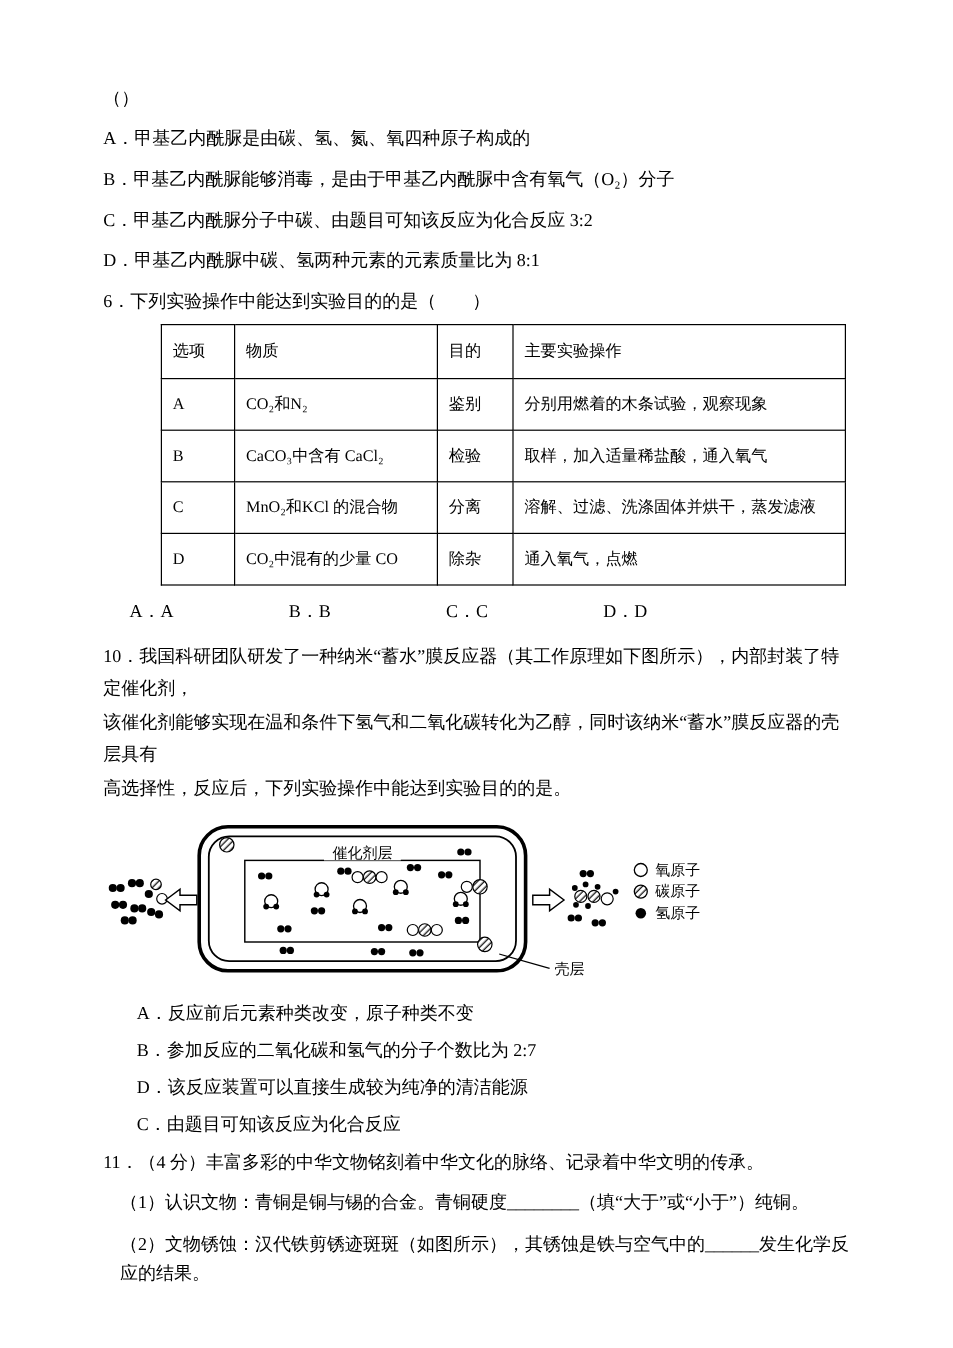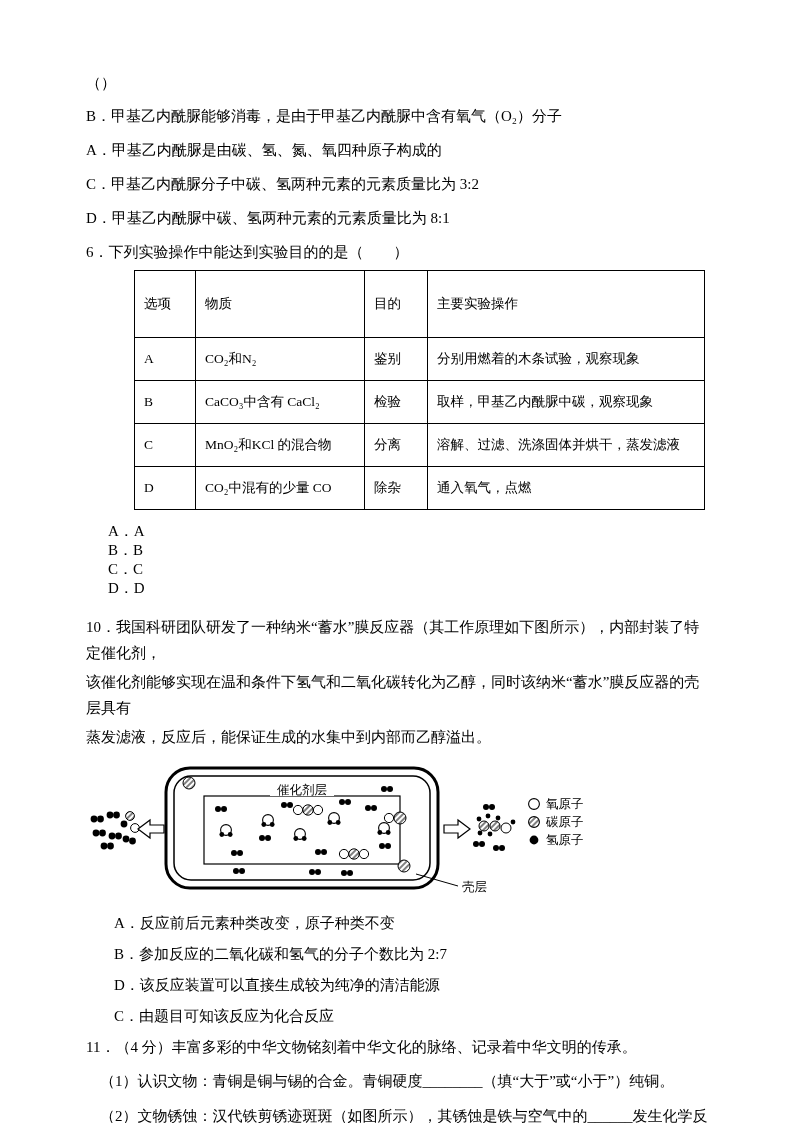--- a/index.html
+++ b/index.html
@@ -15,44 +15,44 @@
   .l{line-height:23px;margin-bottom:10px;}
   .opt8{line-height:23px;margin-bottom:11px;}
   .stem{margin-top:4px;margin-bottom:6px;}
   table.q9{border-collapse:collapse;margin:6px 0 12px 48px;font-size:13.5px;}
   table.q9 td{
     border:1px solid #000;
     padding:12px 9px;
     text-align:left;vertical-align:middle;
     font-weight:normal;
   }
-  table.q9 tr.hdr td{padding:24px 9px;}
+  table.q9 tr.hdr td{padding:13px 9px;}
   td.c0{width:42px;}
   td.c1{width:150px;}
   td.c2{width:44px;margin-top:36px;}
   td.c3{width:258px;}
-  .answers{display:flex;margin:4px 0 16px 22px;flex-direction:column;}
+  .answers{display:flex;margin:4px 0 16px 22px;}
   .answers span{display:inline-block;margin-right:96px;}
   .para .l{line-height:26px;margin-bottom:3px;}
   .diagram-wrap{margin:12px 0 8px 0;}
   .q10opt{margin-left:28px;line-height:22px;margin-bottom:9px;}
   .sec-head{font-weight:bold;margin-top:8px;margin-bottom:12px;line-height:24px;}
   .q11part{margin-left:14px;line-height:24px;margin-bottom:11px;}
   svg text{font-family:"Liberation Serif","DejaVu Serif",serif;}
 </style>
 </head>
 <body>
 
 <div class="page">
 
   <div class="l">（）</div>
 
+  <div class="opt8">A．甲基乙内酰脲是由碳、氢、氮、氧四种原子构成的</div>
   <div class="opt8">B．甲基乙内酰脲能够消毒，是由于甲基乙内酰脲中含有氧气（O₂）分子</div>
-  <div class="opt8">A．甲基乙内酰脲是由碳、氢、氮、氧四种原子构成的</div>
-  <div class="opt8">C．甲基乙内酰脲分子中碳、氢两种元素的元素质量比为 3:2</div>
+  <div class="opt8">C．甲基乙内酰脲分子中碳、由题目可知该反应为化合反应 3:2</div>
   <div class="opt8">D．甲基乙内酰脲中碳、氢两种元素的元素质量比为 8:1</div>
 
   <div class="l stem">6．下列实验操作中能达到实验目的的是（　　）</div>
 
   <table class="q9">
     <tbody>
         <tr class="hdr">
       <td class="c0">选项</td>
       <td class="c1">物质</td>
       <td class="c2">目的</td>
@@ -61,21 +61,21 @@
     <tr>
       <td class="c0">A</td>
       <td class="c1">CO₂和N₂</td>
       <td class="c2">鉴别</td>
       <td class="c3">分别用燃着的木条试验，观察现象</td>
     </tr>
     <tr>
       <td class="c0">B</td>
       <td class="c1">CaCO₃中含有 CaCl₂</td>
       <td class="c2">检验</td>
-      <td class="c3">取样，甲基乙内酰脲中碳，观察现象</td>
+      <td class="c3">取样，加入适量稀盐酸，通入氧气</td>
     </tr>
     <tr>
       <td class="c0">C</td>
       <td class="c1">MnO₂和KCl 的混合物</td>
       <td class="c2">分离</td>
       <td class="c3">溶解、过滤、洗涤固体并烘干，蒸发滤液</td>
     </tr>
     <tr>
       <td class="c0">D</td>
       <td class="c1">CO₂中混有的少量 CO</td>
@@ -88,21 +88,21 @@
   <div class="answers">
     <span>A．A</span>
     <span>B．B</span>
     <span>C．C</span>
     <span>D．D</span>
   </div>
 
   <div class="para">
     <div class="l">10．我国科研团队研发了一种纳米“蓄水”膜反应器（其工作原理如下图所示），内部封装了特定催化剂，</div>
     <div class="l">该催化剂能够实现在温和条件下氢气和二氧化碳转化为乙醇，同时该纳米“蓄水”膜反应器的壳层具有</div>
-    <div class="l">蒸发滤液，反应后，能保证生成的水集中到内部而乙醇溢出。</div>
+    <div class="l">高选择性，反应后，下列实验操作中能达到实验目的的是。</div>
   </div>
 
   <div class="diagram-wrap">
     <svg width="560" height="138" viewBox="0 0 560 138">
       <defs>
         <pattern id="hatch" width="4" height="4" patternUnits="userSpaceOnUse" patternTransform="rotate(45)">
           <rect width="4" height="4" fill="#ffffff"></rect>
           <line x1="1" y1="0" x2="1" y2="4" stroke="#000" stroke-width="1"></line>
         </pattern>
       </defs>

